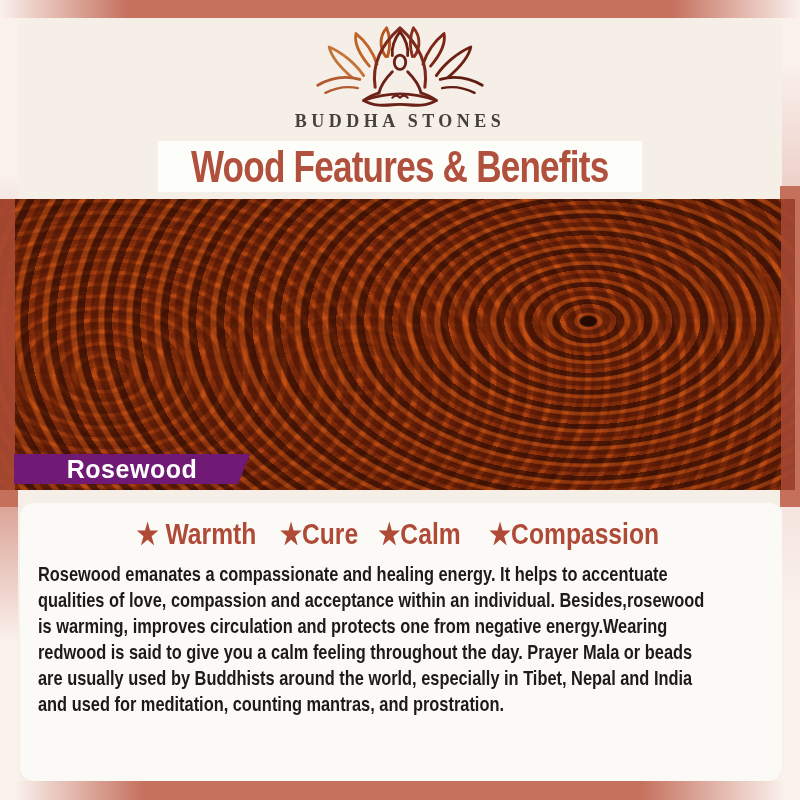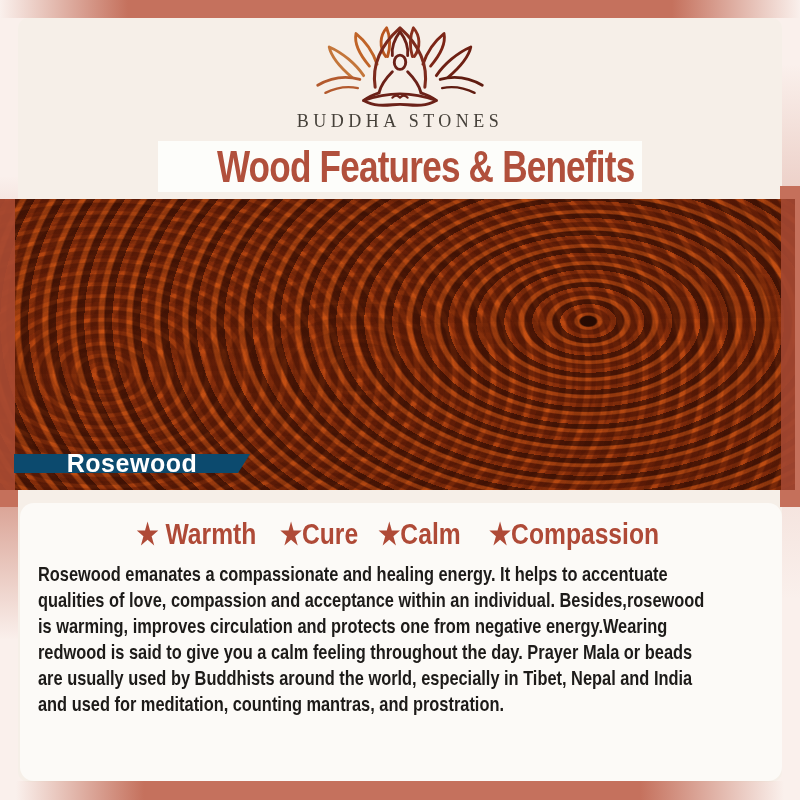--- a/index.html
+++ b/index.html
@@ -13,45 +13,45 @@
   .edge.bottom{left:0;top:781px;width:800px;height:19px;
     background:linear-gradient(to right,rgba(197,113,93,0) 2%,#c5715d 18%,#c5715d 80%,rgba(197,113,93,0) 98%);}
   .edge.left{left:0;top:0;width:18px;height:800px;
     background:linear-gradient(to bottom,rgba(197,113,93,0) 22%,rgba(197,113,93,.85) 56%,rgba(197,113,93,0) 80%);}
   .edge.right{left:782px;top:0;width:18px;height:800px;
     background:linear-gradient(to bottom,rgba(197,113,93,0) 8%,rgba(197,113,93,.35) 30%,rgba(197,113,93,0) 75%);}
 
   .logo{position:absolute;left:308px;top:24px;width:184px;height:88px;z-index:3;}
   .brand{position:absolute;left:0;top:111px;width:800px;text-align:center;z-index:3;
          font-family:"Liberation Serif",serif;font-size:18px;letter-spacing:4.5px;
-         color:#46413a;font-weight:400;}
+         color:#46413a;font-weight:700;}
 
   .title-band{position:absolute;left:158px;top:141px;width:484px;height:51px;background:#fdfdfa;
-              display:flex;align-items:center;justify-content:flex-start;z-index:3;}
+              display:flex;align-items:center;justify-content:center;z-index:3;}
   .title-band .t{font-size:45px;font-weight:700;color:#b1503c;white-space:nowrap;
                  letter-spacing:-1px;transform:scaleX(.78);}
 
   .mat-right{position:absolute;left:780px;top:186px;width:20px;height:321px;background:#c5705b;z-index:3;}
   .mat-left-notch{position:absolute;left:0;top:487px;width:18px;height:20px;background:#c5705b;z-index:3;}
 
   .wood{position:absolute;left:0;top:199px;width:795px;height:291px;z-index:4;
     background-color:#a63b12;
     background-image:
       radial-gradient(ellipse 14px 9px at 74% 42%, rgba(35,9,2,.9) 0 55%, rgba(35,9,2,0) 70%),
       repeating-radial-gradient(ellipse 150px 92px at 74% 42%, rgba(62,17,4,.72) 0 7px, rgba(204,84,20,.5) 9px 13px, rgba(92,26,6,.62) 15px 21px, rgba(176,62,14,.38) 23px 28px),
       repeating-radial-gradient(ellipse 115px 72px at 13% 60%, rgba(62,17,4,.62) 0 6px, rgba(195,78,18,.42) 8px 12px, rgba(84,23,6,.55) 14px 19px),
       repeating-radial-gradient(ellipse 125px 78px at 45% 60%, rgba(58,16,4,.55) 0 7px, rgba(188,74,16,.4) 9px 13px, rgba(88,25,6,.5) 15px 21px),
       repeating-linear-gradient(179deg, rgba(246,118,38,.22) 0 3px, rgba(70,20,5,.34) 5px 9px, rgba(205,88,26,.26) 11px 15px, rgba(52,14,3,.3) 17px 22px),
       linear-gradient(180deg,#541804 0%,#8c3510 12%,#b8450f 45%,#9c3a10 70%,#5e1d06 100%);}
   .wood::before{content:"";position:absolute;left:0;top:0;width:15px;height:100%;
                 background:rgba(168,74,50,.92);}
   .wood::after{content:"";position:absolute;right:0;top:0;width:14px;height:100%;
                background:rgba(162,71,49,.92);}
 
-  .ribbon{position:absolute;left:14px;top:454px;width:236px;height:19px;background:#0c4a6e;z-index:5;
+  .ribbon{position:absolute;left:14px;top:454px;width:236px;height:30px;background:#701a75;z-index:5;
           clip-path:polygon(0 0,100% 0,calc(100% - 12px) 100%,0 100%);
           display:flex;align-items:center;justify-content:center;}
   .ribbon .r{color:#ffffff;font-weight:700;font-size:25px;letter-spacing:.5px;}
 
   .panel{position:absolute;left:20px;top:503px;width:762px;height:278px;background:#fcfaf7;
          border-radius:14px;z-index:3;}
 
   .benefits{position:absolute;left:0;top:517px;width:800px;display:flex;justify-content:center;
             gap:6px;z-index:5;}
   .benefit{font-size:29px;font-weight:700;color:#af4a37;white-space:nowrap;transform:scaleX(.85);}

